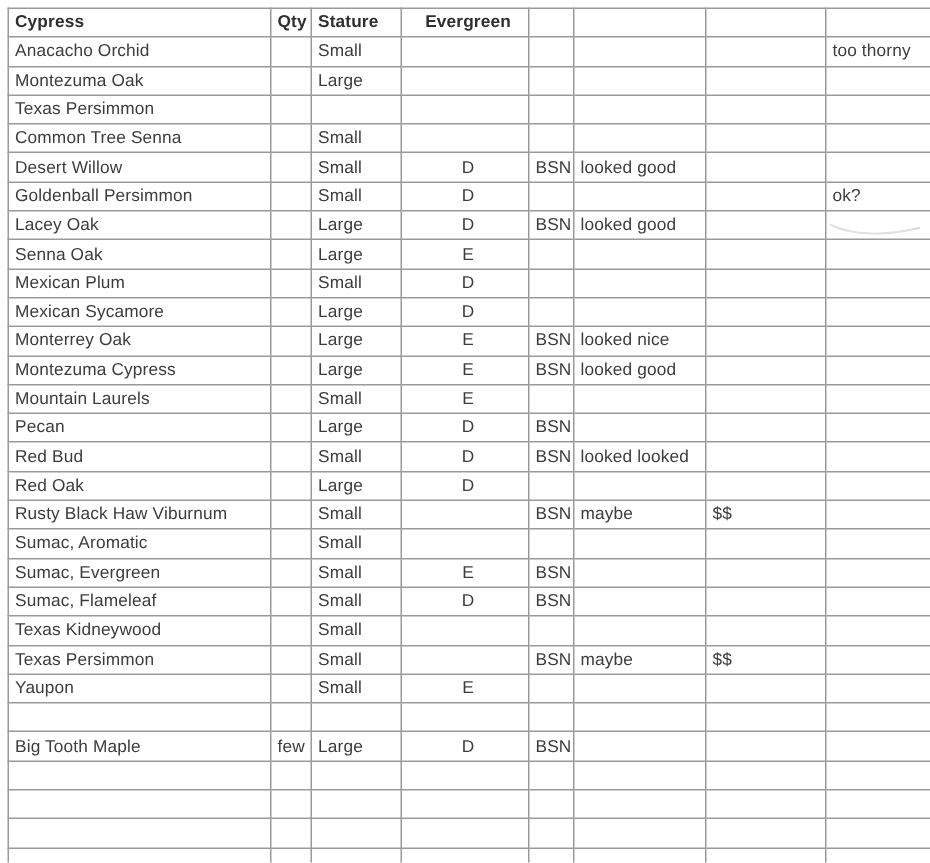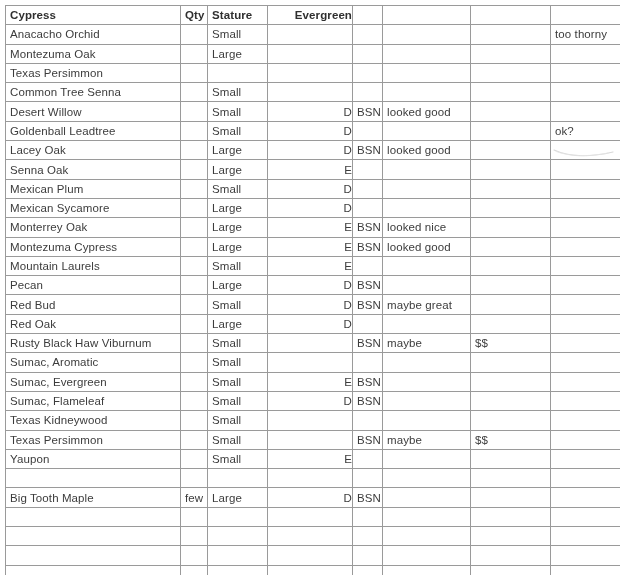--- a/index.html
+++ b/index.html
@@ -43,21 +43,21 @@
   col.c-extra    {width:89px;}
 
   
   tr.hdr td{font-weight:bold;color:#2f2f2f;}
 
   
   td.ctr{text-align:center;padding-left:0;}
 
   
   td.sel-left   {border-left:2px solid #6e6e6e;}
-  td.sel-right  {border-right:2px solid #6e6e6e;text-align:right;}
+  td.sel-right  {border-right:2px solid #6e6e6e;}
   td.sel-top    {border-top:2px solid #6e6e6e;}
   td.sel-bottom {border-bottom:2px solid #6e6e6e;}
 
   
   .scribble{
     position:absolute;
     left:553px;top:142px;
     width:62px;height:12px;
     pointer-events:none;
     opacity:.55;
@@ -134,21 +134,21 @@
           <td class="">Desert Willow</td>
           <td class=""></td>
           <td class="sel-left">Small</td>
           <td class="ctr sel-right">D</td>
           <td class="">BSN</td>
           <td class="">looked good</td>
           <td class=""></td>
           <td class=""></td>
         </tr>
         <tr>
-          <td class="">Goldenball Leadtree</td>
+          <td class="">Goldenball Persimmon</td>
           <td class=""></td>
           <td class="sel-left">Small</td>
           <td class="ctr sel-right">D</td>
           <td class=""></td>
           <td class=""></td>
           <td class=""></td>
           <td class="">ok?</td>
         </tr>
         <tr>
           <td class="">Lacey Oak</td>
@@ -229,21 +229,21 @@
           <td class=""></td>
           <td class=""></td>
           <td class=""></td>
         </tr>
         <tr>
           <td class="">Red Bud</td>
           <td class=""></td>
           <td class="sel-left">Small</td>
           <td class="ctr sel-right">D</td>
           <td class="">BSN</td>
-          <td class="">maybe great</td>
+          <td class="">looked looked</td>
           <td class=""></td>
           <td class=""></td>
         </tr>
         <tr>
           <td class="">Red Oak</td>
           <td class=""></td>
           <td class="sel-left">Large</td>
           <td class="ctr sel-right">D</td>
           <td class=""></td>
           <td class=""></td>

